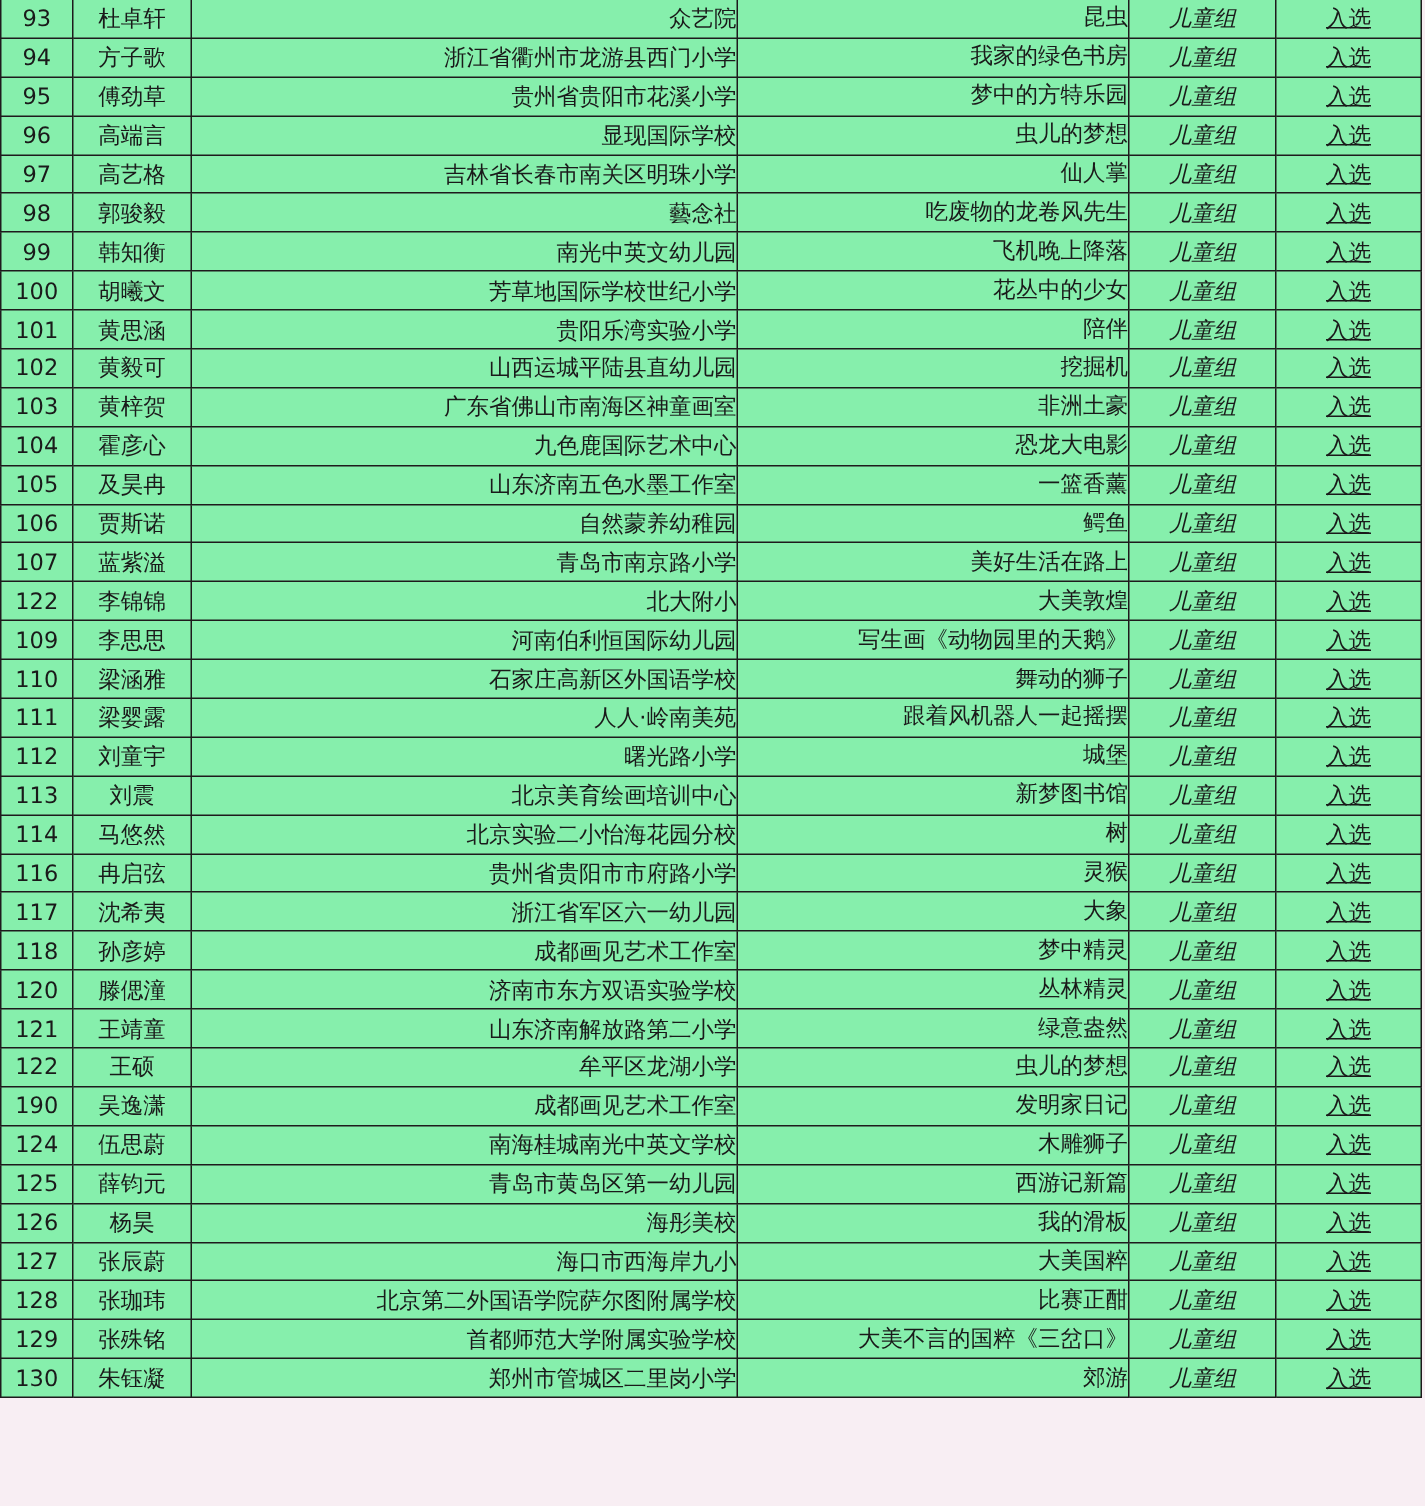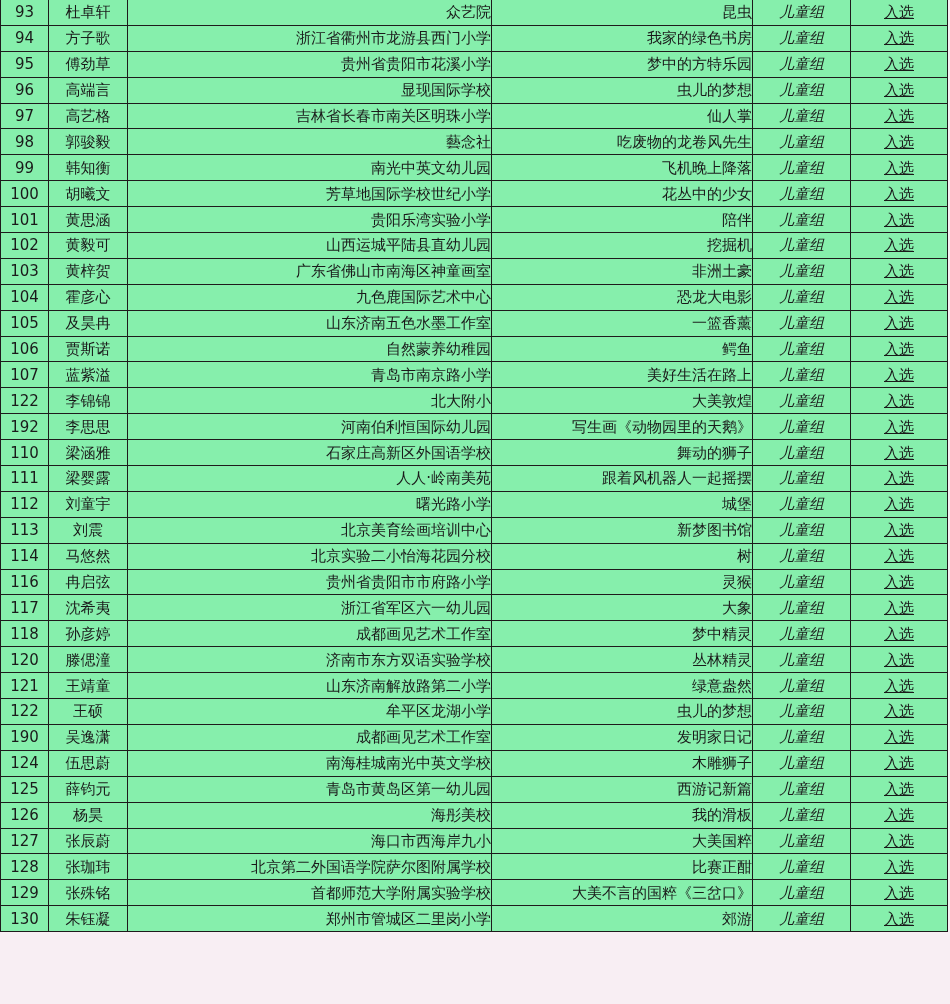--- a/index.html
+++ b/index.html
@@ -163,21 +163,21 @@
   </tr>
       <tr>
     <td class="c-num">122</td>
     <td class="c-name">李锦锦</td>
     <td class="c-school">北大附小</td>
     <td class="c-title">大美敦煌</td>
     <td class="c-group">儿童组</td>
     <td class="c-result">入选</td>
   </tr>
       <tr>
-    <td class="c-num">192</td>
+    <td class="c-num">109</td>
     <td class="c-name">李思思</td>
     <td class="c-school">河南伯利恒国际幼儿园</td>
     <td class="c-title">写生画《动物园里的天鹅》</td>
     <td class="c-group">儿童组</td>
     <td class="c-result">入选</td>
   </tr>
       <tr>
     <td class="c-num">110</td>
     <td class="c-name">梁涵雅</td>
     <td class="c-school">石家庄高新区外国语学校</td>

